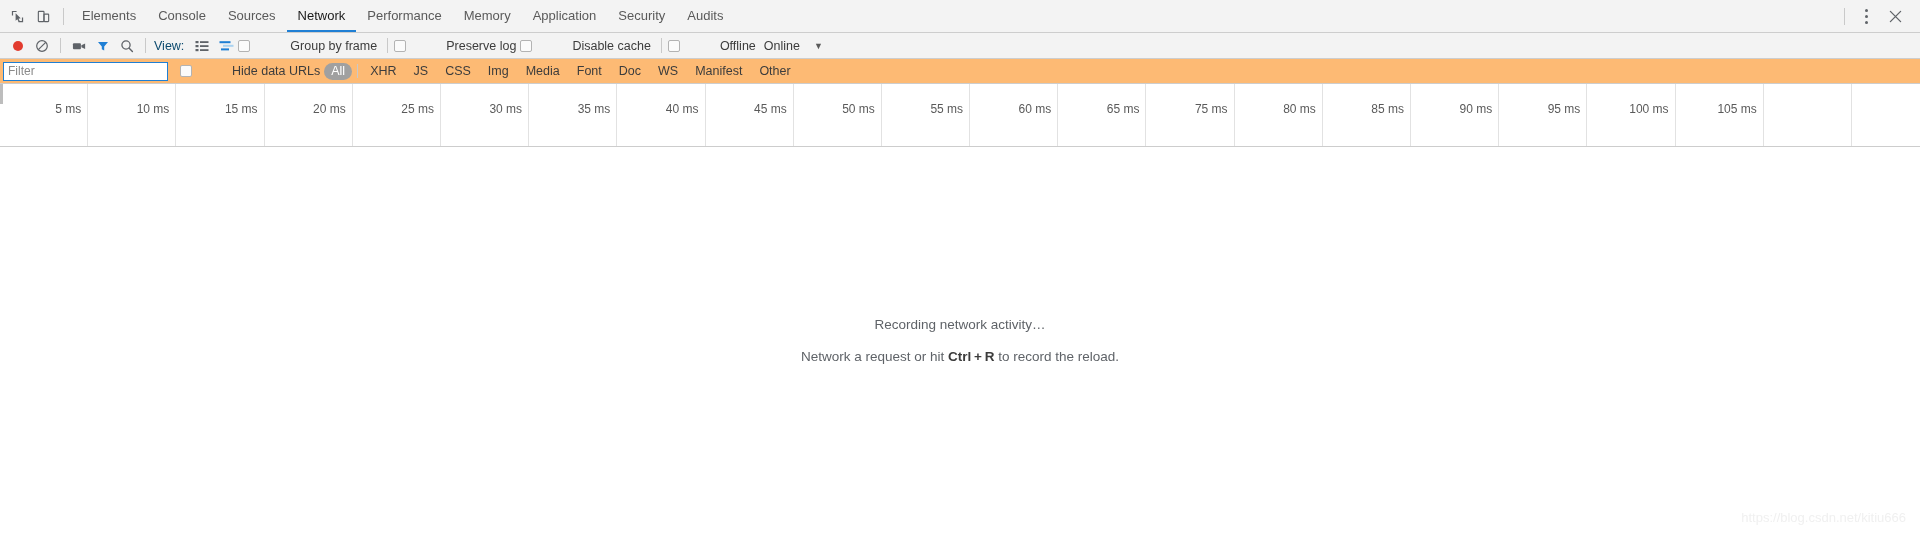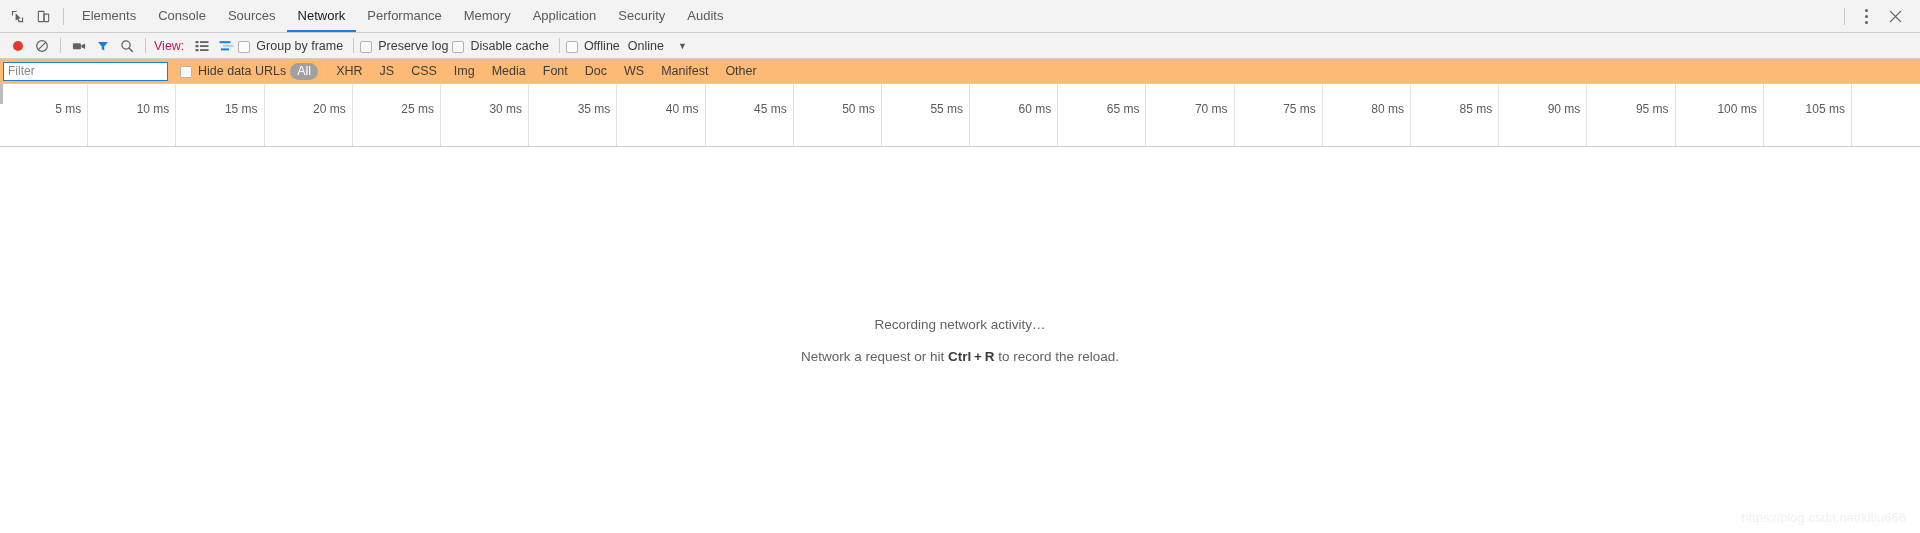--- a/index.html
+++ b/index.html
@@ -131,39 +131,40 @@
     flex: 0 0 auto;
   }
   .vsep-sm {
     width: 1px;
     height: 15px;
     background: #c9c9c9;
     margin: 0 6px;
     flex: 0 0 auto;
   }
   .tool-label {
-    color: #be185d;
+    color: #0c4a6e;
     margin: 0 6px 0 2px;
     white-space: nowrap;
   }
   .viewtoggle {
     width: 24px;
     height: 22px;
     display: flex;
     align-items: center;
     justify-content: center;
     cursor: pointer;
     flex: 0 0 auto;
   }
   .chk-wrap {
     display: flex;
-    align-items: flex-end;
+    align-items: center;
     cursor: pointer;
     white-space: nowrap;
     margin-right: 4px;
+    gap: 34px;
   }
   .chk {
     width: 12px;
     height: 12px;
     border: 1px solid #b3b3b3;
     background: #fbfbfb;
     border-radius: 2px;
     margin-right: 6px;
     box-sizing: border-box;
     flex: 0 0 auto;
@@ -515,23 +516,20 @@
         <div class="tick" style="width: 88.2px;">
           <span>55 ms</span>
         </div>
         <div class="tick" style="width: 88.2px;">
           <span>60 ms</span>
         </div>
         <div class="tick" style="width: 88.2px;">
           <span>65 ms</span>
         </div>
         <div class="tick" style="width: 88.2px;">
-          <span>70 ms</span>
-        </div>
-        <div class="tick" style="width: 88.2px;">
           <span>75 ms</span>
         </div>
         <div class="tick" style="width: 88.2px;">
           <span>80 ms</span>
         </div>
         <div class="tick" style="width: 88.2px;">
           <span>85 ms</span>
         </div>
         <div class="tick" style="width: 88.2px;">
           <span>90 ms</span>

